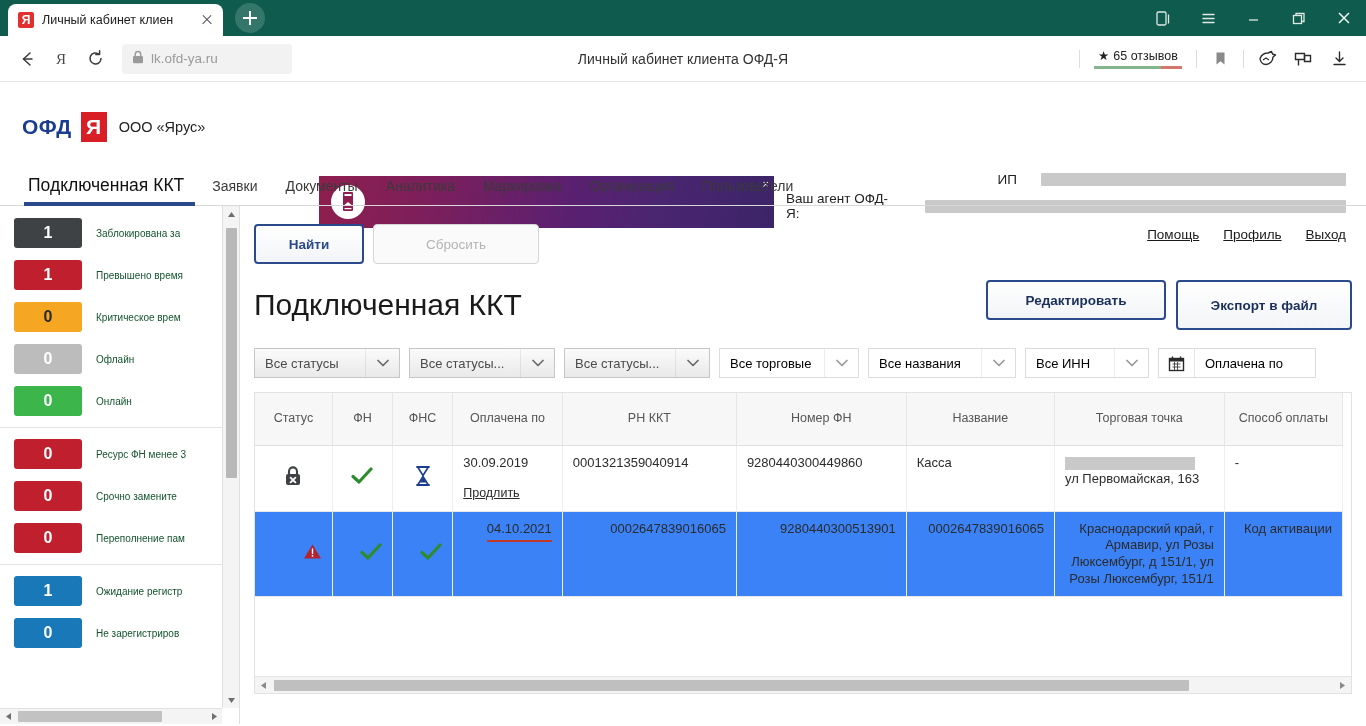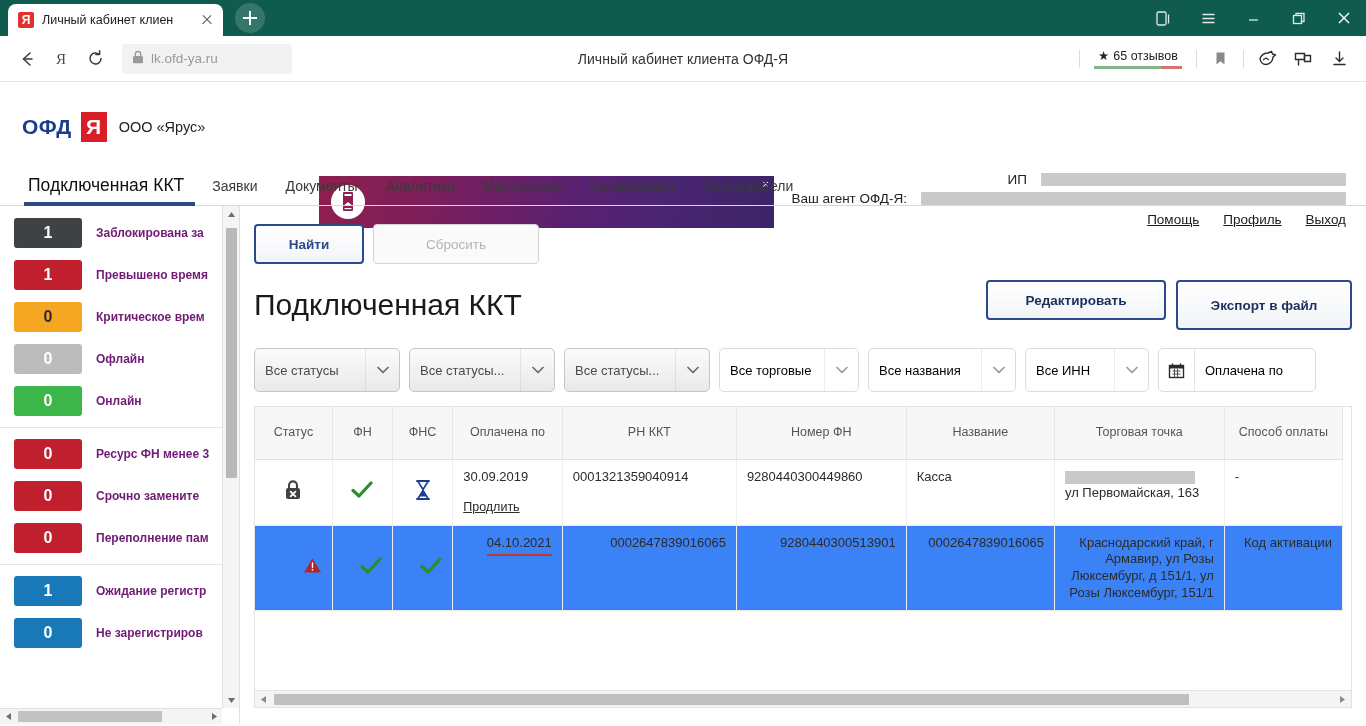--- a/index.html
+++ b/index.html
@@ -114,21 +114,21 @@
   .banner-t1 { font-size: 14.5px; font-weight: bold; color:#fff; line-height: 1.2; }
   .banner-t2 { font-size: 11.5px; color:#e8d8e8; line-height: 1.3; margin-top: 2px; }
   .banner-close {
     position:absolute; right: 5px; top: 2px; color:#fff; font-size: 11px; cursor:pointer;
   }
 
   .acct {
     position: absolute; right: 20px; top: 90px; width: 560px;
     font-size: 13.5px; color: #222;
   }
-  .acct-row { display:flex; align-items:center; justify-content:flex-end; gap:14px; margin-bottom: 4px; }
+  .acct-row { display:flex; align-items:center; justify-content:flex-end; gap:24px; margin-bottom: 4px; }
   .redact { background:#c9c9c9; height: 13px; border-radius:1px; }
   .acct-links { display:flex; justify-content:flex-end; gap: 24px; margin-top: 6px; }
   .acct-links a { color:#1a1a1a; font-size: 13.5px; text-decoration: underline; cursor:pointer; }
 
   
   .navtabs {
     display: flex; align-items: flex-end; gap: 0; height: 44px;
     border-bottom: 1px solid #d8d8d8; padding-left: 14px; position: relative;
   }
   .navtab {
@@ -151,21 +151,21 @@
   .side-scroll { padding: 6px 0 0 0; }
   .side-item {
     display: flex; align-items: center; gap: 14px; height: 42px;
     padding-left: 14px; cursor: pointer; white-space: nowrap;
   }
   .side-badge {
     width: 68px; flex: 0 0 68px; height: 30px; border-radius: 3px;
     color: #fff; font-size: 16px; font-weight: bold;
     display:flex; align-items:center; justify-content:center;
   }
-  .side-label { font-size: 12px; color: #701a75; overflow: hidden; font-weight: bold; }
+  .side-label { font-size: 10px; color: #14532d; overflow: hidden; }
   .side-divider { height: 1px; background: #e3e3e3; margin: 5px 10px 5px 0; }
 
   .side-vscroll {
     position: absolute; right: 0; top: 0; bottom: 16px; width: 17px;
     background: #f4f4f4; border-left: 1px solid #e0e0e0;
   }
   .vs-arrow { height: 16px; display:flex; align-items:center; justify-content:center; cursor:pointer; }
   .vs-thumb {
     position:absolute; left: 3px; width: 11px; background:#b8b8b8; border-radius: 1px; cursor:pointer;
   }
@@ -199,21 +199,21 @@
   }
 
   .row2 { display: flex; align-items: center; margin-top: 16px; }
   .page-title { font-size: 30px; color: #1a1a1a; font-weight: normal; }
   .row2-btns { margin-left:auto; display:flex; gap: 10px; }
   .btn-edit { width: 180px; height: 40px; border: 2px solid #2b4a8b; color:#1a2f5c; }
   .btn-export { width: 176px; height: 50px; border: 2px solid #2b4a8b; color:#1a2f5c; }
 
   .filters { display: flex; gap: 9px; margin-top: 18px; align-items: stretch; }
   .fsel {
-    height: 44px; border-radius: 5px; display: flex; align-items: center;
+    height: 30px; border-radius: 0; display: flex; align-items: center;
     cursor: pointer; overflow:hidden;
   }
   .fsel.filled {
     background: linear-gradient(#fbfbfb,#e9e9e9); border: 1px solid #c6c6c6;
   }
   .fsel.plain { background:#fff; border: 1px solid #dcdcdc; }
   .fsel-label { font-size: 13px; color: #4a4a4a; padding: 0 10px; white-space: nowrap; overflow:hidden; }
   .fsel.plain .fsel-label { color: #000000; }
   .fsel-caret {
     width: 34px; height: 100%; display:flex; align-items:center; justify-content:center;

